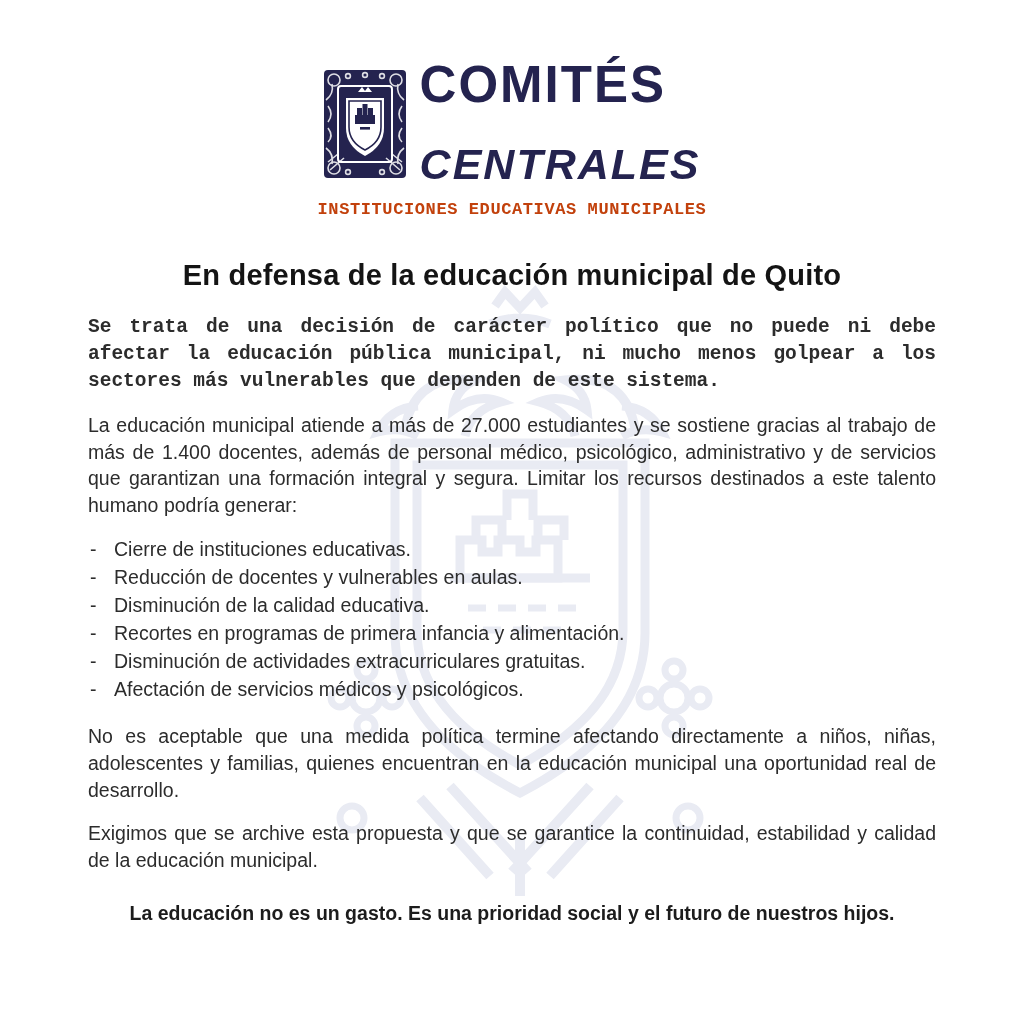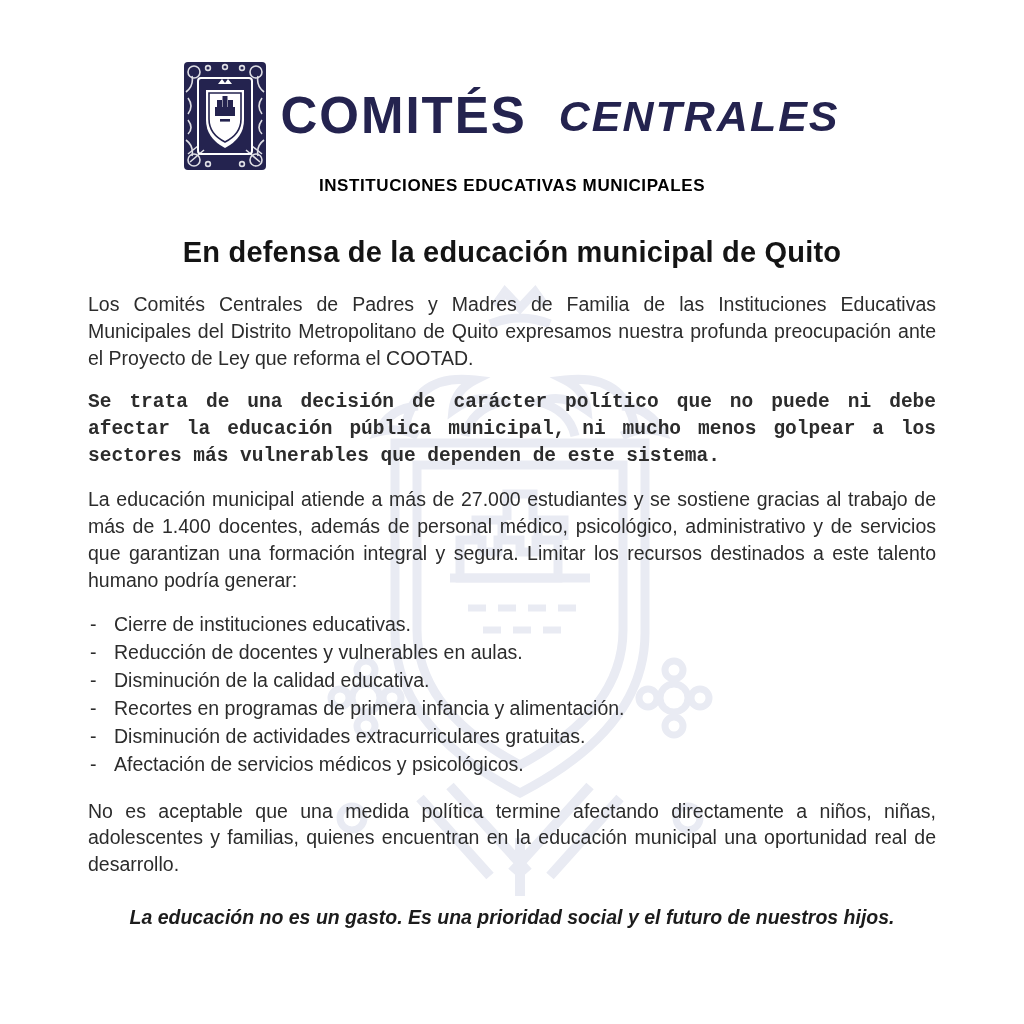--- a/index.html
+++ b/index.html
@@ -6,39 +6,39 @@
   body{background:#ffffff;font-family:"Liberation Sans","DejaVu Sans",sans-serif;}
   .page{position:relative;width:1024px;height:1024px;background:#ffffff;overflow:hidden;}
 
   
   .watermark{position:absolute;left:300px;top:278px;width:440px;height:620px;z-index:0;pointer-events:none;}
 
   
   .logo-block{position:relative;z-index:1;display:flex;flex-direction:column;align-items:center;padding-top:62px;}
   .logo-row{display:flex;align-items:center;gap:14px;}
   .logo-emblem{width:82px;height:108px;flex:0 0 auto;}
-  .logo-text{display:flex;flex-direction:row;align-items:flex-start;color:#24234f;font-weight:bold;gap:32px;}
+  .logo-text{display:flex;flex-direction:column;align-items:flex-start;color:#24234f;font-weight:bold;gap:32px;}
   .logo-line1{font-size:51px;line-height:0.92;letter-spacing:2px;}
   .logo-line2{font-size:43px;line-height:1.0;letter-spacing:2px;margin-top:2px;font-style:italic;}
-  .logo-tagline{margin-top:6px;color:#000000;font-size:17px;font-weight:bold;letter-spacing:0.6px;white-space:nowrap;}
+  .logo-tagline{margin-top:14px;color:#c2410c;font-size:17px;font-weight:bold;letter-spacing:0.6px;white-space:nowrap;font-family:Liberation Mono, monospace;}
 
   
   .doc-title{position:relative;z-index:1;margin:40px 60px 0 60px;text-align:center;
              font-size:29px;font-weight:bold;color:#141414;letter-spacing:0.2px;}
 
   
   .doc-body{position:relative;z-index:1;margin:22px 88px 0 88px;color:#2c2c2c;
             font-size:19.5px;line-height:1.38;}
   .para{text-align:justify;margin:0 0 17px 0;font-weight:normal;}
   .para.bold{font-weight:bold;font-family:Liberation Mono, monospace;}
   .bullet-list{margin:1px 0 20px 0;}
   .bullet-item{display:flex;margin:0 0 1px 0;}
   .bullet-marker{flex:0 0 auto;width:24px;padding-left:2px;}
   .bullet-text{flex:1 1 auto;}
-  .emphasis{margin:26px 0 0 0;text-align:center;font-weight:bold;color:#1c1c1c;font-size:19.5px;font-style:italic;}
+  .emphasis{margin:26px 0 0 0;text-align:center;font-weight:bold;color:#1c1c1c;font-size:19.5px;}
 </style>
 </head>
 <body>
 
 <div class="page">
 
   <svg class="watermark" viewBox="0 0 440 620" fill="none" stroke="#e9ebf3" stroke-width="9">
 
     <path d="M195 28 l10 -14 l15 16 l15 -16 l10 14 M190 46 q30 -12 60 0"></path>
 
@@ -115,21 +115,20 @@
         <span class="logo-line1">COMITÉS</span>
         <span class="logo-line2">CENTRALES</span>
       </div>
     </div>
     <div class="logo-tagline">INSTITUCIONES EDUCATIVAS MUNICIPALES</div>
   </header>
 
   <h1 class="doc-title">En defensa de la educación municipal de Quito</h1>
 
   <main class="doc-body">
-      <p class="para">Los Comités Centrales de Padres y Madres de Familia de las Instituciones Educativas Municipales del Distrito Metropolitano de Quito expresamos nuestra profunda preocupación ante el Proyecto de Ley que reforma el COOTAD.</p>
       <p class="para bold">Se trata de una decisión de carácter político que no puede ni debe afectar la educación pública municipal, ni mucho menos golpear a los sectores más vulnerables que dependen de este sistema.</p>
       <p class="para">La educación municipal atiende a más de 27.000 estudiantes y se sostiene gracias al trabajo de más de 1.400 docentes, además de personal médico, psicológico, administrativo y de servicios que garantizan una formación integral y segura. Limitar los recursos destinados a este talento humano podría generar:</p>
       <div class="bullet-list">
         <div class="bullet-item">
           <span class="bullet-marker">-</span>
           <span class="bullet-text">Cierre de instituciones educativas.</span>
         </div>
         <div class="bullet-item">
           <span class="bullet-marker">-</span>
           <span class="bullet-text">Reducción de docentes y vulnerables en aulas.</span>
@@ -145,16 +144,17 @@
         <div class="bullet-item">
           <span class="bullet-marker">-</span>
           <span class="bullet-text">Disminución de actividades extracurriculares gratuitas.</span>
         </div>
         <div class="bullet-item">
           <span class="bullet-marker">-</span>
           <span class="bullet-text">Afectación de servicios médicos y psicológicos.</span>
         </div>
       </div>
       <p class="para">No es aceptable que una medida política termine afectando directamente a niños, niñas, adolescentes y familias, quienes encuentran en la educación municipal una oportunidad real de desarrollo.</p>
+      <p class="para">Exigimos que se archive esta propuesta y que se garantice la continuidad, estabilidad y calidad de la educación municipal.</p>
       <p class="emphasis">La educación no es un gasto. Es una prioridad social y el futuro de nuestros hijos.</p>
     </main>
 
 </div>
 
 </body></html>

